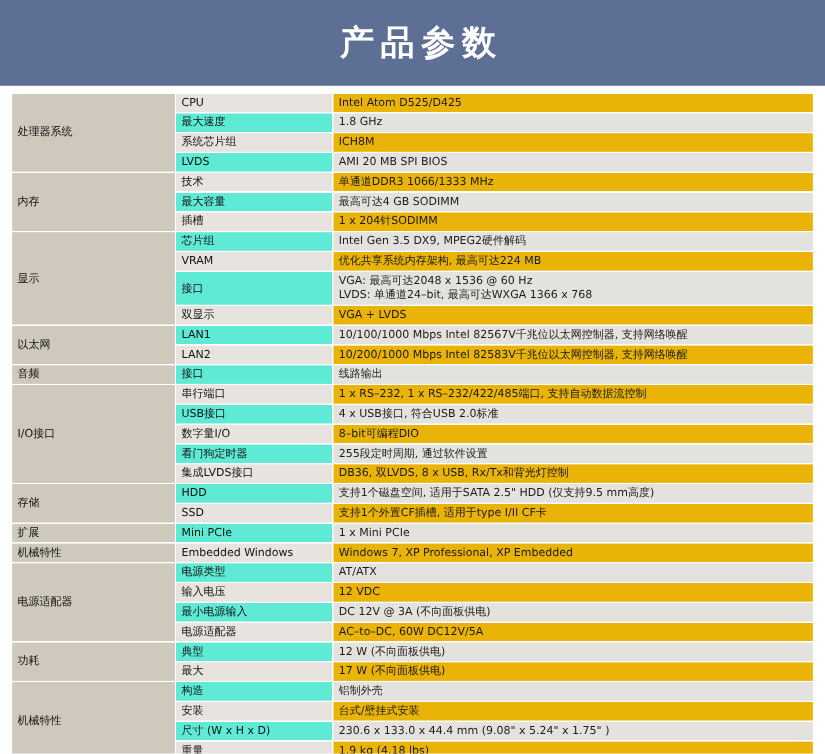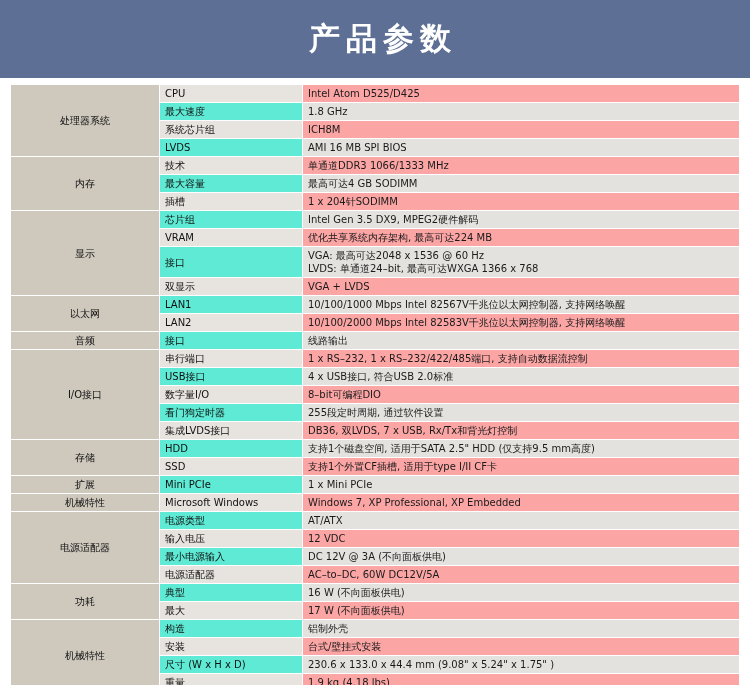--- a/index.html
+++ b/index.html
@@ -54,32 +54,32 @@
     line-height: 13px;
     vertical-align: middle;
     overflow: hidden;
     white-space: nowrap;
   }
   td.cat {
     width: 138px;
     background: #cfc8bd;
     font-weight: normal;
     color: #111111;
-    text-align: center;
+    text-align: left;
     padding-left: 7px;
   }
   td.sub {
     width: 132px;
     background: #e7e3de;
     color: #111111;
     padding-left: 7px;
     margin-left: 20px;
   }
   td.val {
-    background: #fca5a5;
+    background: #eab308;
     color: #1a1a1a;
     padding-left: 7px;
   }
   tr.alt td.sub { background: #5eead4; }
   tr.alt td.val { background: #e4e2de; }
   .cjk {
     font-family: "DejaVu Sans", "Liberation Sans", sans-serif;
   }
 </style>
 </head>
@@ -102,21 +102,21 @@
           <tr class="alt">
             <td class="sub cjk">最大速度</td>
             <td class="val cjk">1.8 GHz</td>
           </tr>
           <tr>
             <td class="sub cjk">系统芯片组</td>
             <td class="val cjk">ICH8M</td>
           </tr>
           <tr class="alt">
             <td class="sub cjk">LVDS</td>
-            <td class="val cjk">AMI 16 MB SPI BIOS</td>
+            <td class="val cjk">AMI 20 MB SPI BIOS</td>
           </tr>
           <tr>
             <td class="cat cjk" rowspan="3">内存</td>
             <td class="sub cjk">技术</td>
             <td class="val cjk">单通道DDR3 1066/1333 MHz</td>
           </tr>
           <tr class="alt">
             <td class="sub cjk">最大容量</td>
             <td class="val cjk">最高可达4 GB SODIMM</td>
           </tr>
@@ -144,21 +144,21 @@
             <td class="sub cjk">双显示</td>
             <td class="val cjk">VGA + LVDS</td>
           </tr>
           <tr class="alt">
             <td class="cat cjk" rowspan="2">以太网</td>
             <td class="sub cjk">LAN1</td>
             <td class="val cjk">10/100/1000 Mbps Intel 82567V千兆位以太网控制器, 支持网络唤醒</td>
           </tr>
           <tr>
             <td class="sub cjk">LAN2</td>
-            <td class="val cjk">10/100/2000 Mbps Intel 82583V千兆位以太网控制器, 支持网络唤醒</td>
+            <td class="val cjk">10/200/1000 Mbps Intel 82583V千兆位以太网控制器, 支持网络唤醒</td>
           </tr>
           <tr class="alt">
             <td class="cat cjk" rowspan="1">音频</td>
             <td class="sub cjk">接口</td>
             <td class="val cjk">线路输出</td>
           </tr>
           <tr>
             <td class="cat cjk" rowspan="5">I/O接口</td>
             <td class="sub cjk">串行端口</td>
             <td class="val cjk">1 x RS–232, 1 x RS–232/422/485端口, 支持自动数据流控制</td>
@@ -170,39 +170,39 @@
           <tr>
             <td class="sub cjk">数字量I/O</td>
             <td class="val cjk">8–bit可编程DIO</td>
           </tr>
           <tr class="alt">
             <td class="sub cjk">看门狗定时器</td>
             <td class="val cjk">255段定时周期, 通过软件设置</td>
           </tr>
           <tr>
             <td class="sub cjk">集成LVDS接口</td>
-            <td class="val cjk">DB36, 双LVDS, 7 x USB, Rx/Tx和背光灯控制</td>
+            <td class="val cjk">DB36, 双LVDS, 8 x USB, Rx/Tx和背光灯控制</td>
           </tr>
           <tr class="alt">
             <td class="cat cjk" rowspan="2">存储</td>
             <td class="sub cjk">HDD</td>
             <td class="val cjk">支持1个磁盘空间, 适用于SATA 2.5" HDD (仅支持9.5 mm高度)</td>
           </tr>
           <tr>
             <td class="sub cjk">SSD</td>
             <td class="val cjk">支持1个外置CF插槽, 适用于type I/II CF卡</td>
           </tr>
           <tr class="alt">
             <td class="cat cjk" rowspan="1">扩展</td>
             <td class="sub cjk">Mini PCIe</td>
             <td class="val cjk">1 x Mini PCIe</td>
           </tr>
           <tr>
             <td class="cat cjk" rowspan="1">机械特性</td>
-            <td class="sub cjk">Microsoft Windows</td>
+            <td class="sub cjk">Embedded Windows</td>
             <td class="val cjk">Windows 7, XP Professional, XP Embedded</td>
           </tr>
           <tr class="alt">
             <td class="cat cjk" rowspan="4">电源适配器</td>
             <td class="sub cjk">电源类型</td>
             <td class="val cjk">AT/ATX</td>
           </tr>
           <tr>
             <td class="sub cjk">输入电压</td>
             <td class="val cjk">12 VDC</td>
@@ -211,21 +211,21 @@
             <td class="sub cjk">最小电源输入</td>
             <td class="val cjk">DC 12V @ 3A (不向面板供电)</td>
           </tr>
           <tr>
             <td class="sub cjk">电源适配器</td>
             <td class="val cjk">AC–to–DC, 60W DC12V/5A</td>
           </tr>
           <tr class="alt">
             <td class="cat cjk" rowspan="2">功耗</td>
             <td class="sub cjk">典型</td>
-            <td class="val cjk">16 W (不向面板供电)</td>
+            <td class="val cjk">12 W (不向面板供电)</td>
           </tr>
           <tr>
             <td class="sub cjk">最大</td>
             <td class="val cjk">17 W (不向面板供电)</td>
           </tr>
           <tr class="alt">
             <td class="cat cjk" rowspan="4">机械特性</td>
             <td class="sub cjk">构造</td>
             <td class="val cjk">铝制外壳</td>
           </tr>

